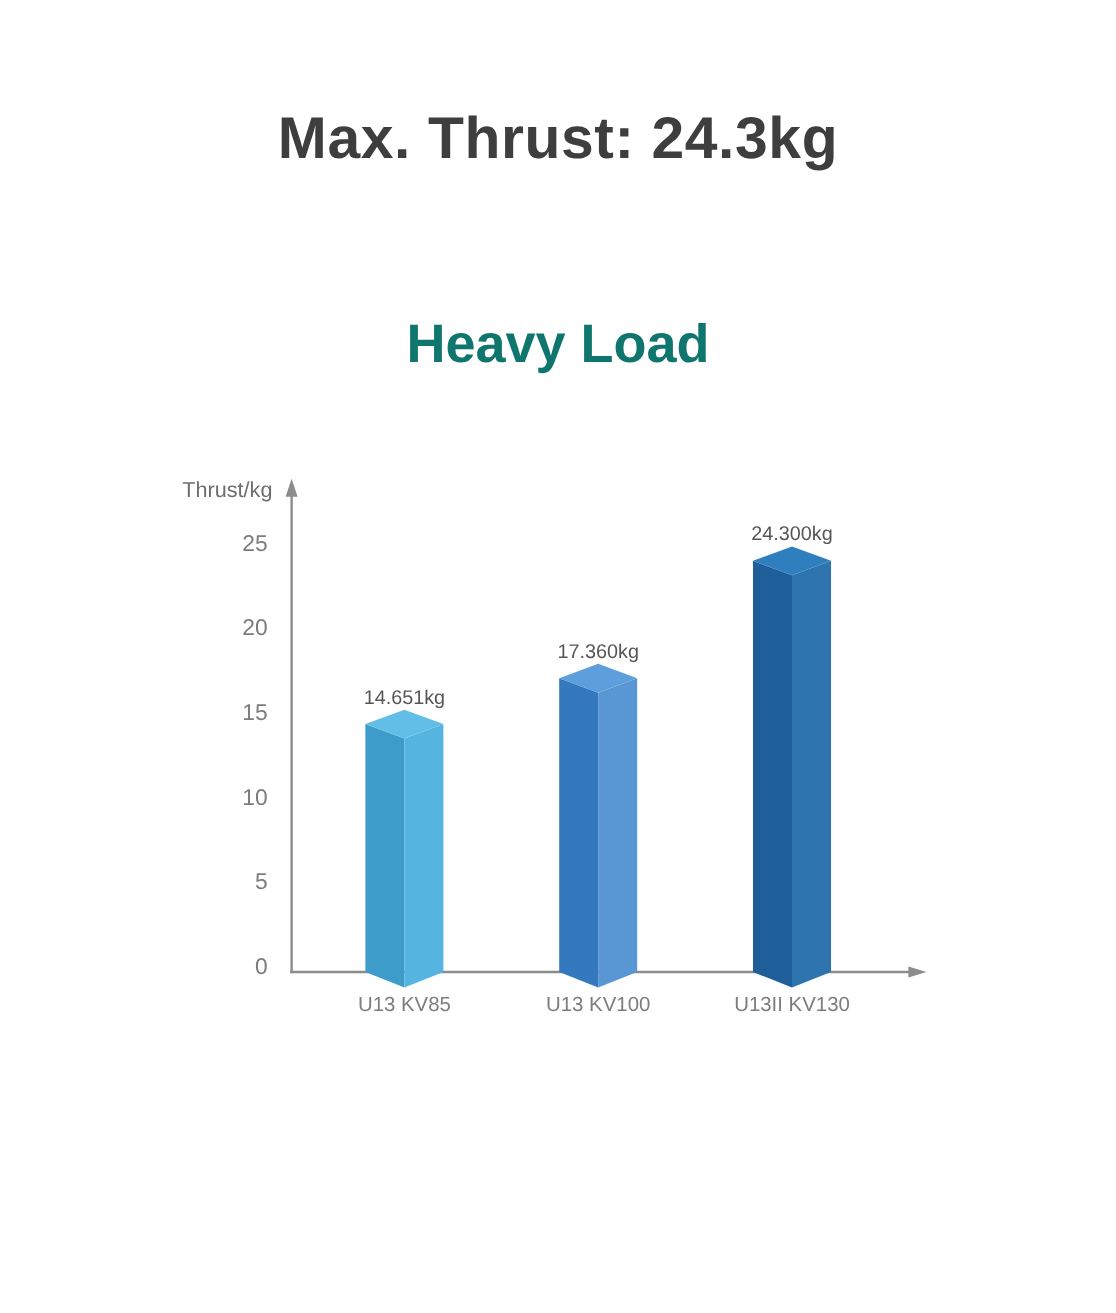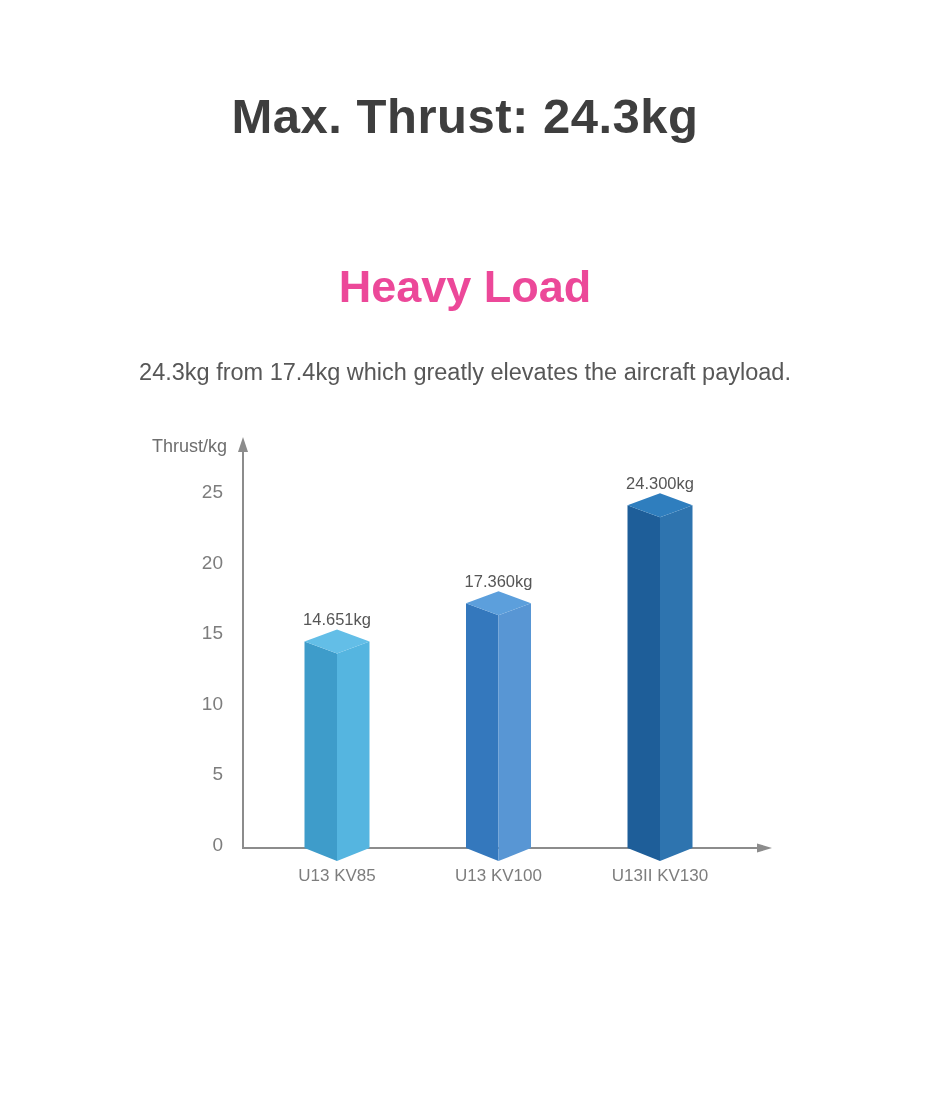--- a/index.html
+++ b/index.html
@@ -24,21 +24,21 @@
     letter-spacing: 0.5px;
     color: #3e3e3e;
     line-height: 1.15;
   }
   .section-heading {
     margin: 0;
     padding-top: 117px;
     text-align: center;
     font-size: 45px;
     font-weight: 600;
-    color: #ec4899;
+    color: #0f766e;
     line-height: 1.15;
   }
   .description {
     margin: 0;
     padding-top: 40px;
     text-align: center;
     font-size: 23.5px;
     color: #575757;
     line-height: 38px;
     font-weight: 400;
@@ -69,21 +69,20 @@
 </head>
 <body>
 
 <div class="page">
 
   <h1 class="page-title">Max. Thrust: 24.3kg</h1>
 
   <h2 class="section-heading">Heavy Load</h2>
 
   <p class="description">
-    <span class="line">24.3kg from 17.4kg which greatly elevates the aircraft payload.</span>
   </p>
 
 
   <div class="chart-wrap">
     <svg id="chart-svg" width="700" height="480" viewBox="0 0 700 480">
         <line x1="128" y1="24" x2="128" y2="425" stroke="#8c8c8c" stroke-width="2"></line>
         <polygon points="123,28 128,13 133,28" fill="#8c8c8c"></polygon>
         <line x1="127" y1="424" x2="644" y2="424" stroke="#8c8c8c" stroke-width="2"></line>
         <polygon points="642,419.5 657,424 642,428.5" fill="#8c8c8c"></polygon>
         <text x="112" y="28" text-anchor="end" font-size="18" fill="#6e6e6e">Thrust/kg</text>

